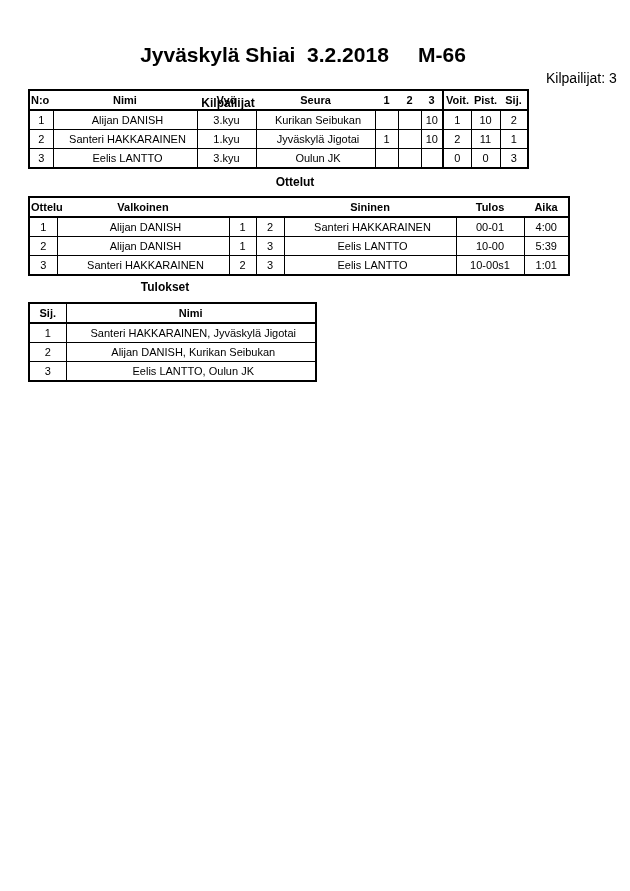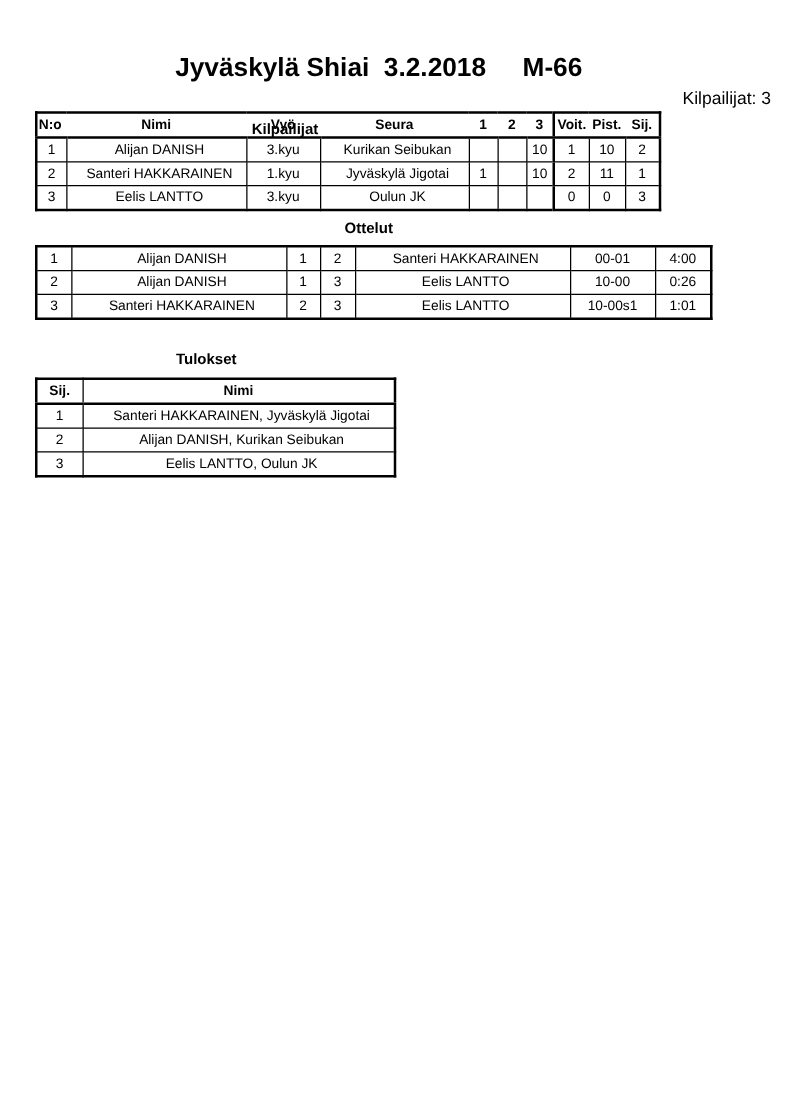--- a/index.html
+++ b/index.html
@@ -112,37 +112,46 @@
   <colgroup>
     <col style="width:28px">
       <col style="width:172px">
       <col style="width:27px">
       <col style="width:28px">
     <col style="width:172px">
       <col style="width:68px">
       <col style="width:45px">
   </colgroup>
   <tbody>
+      <tr>
+    <th class="hl">Ottelu</th>
+    <th>Valkoinen</th>
+    <th></th>
+    <th></th>
+    <th>Sininen</th>
+    <th>Tulos</th>
+    <th>Aika</th>
+  </tr>
   <tr>
     <td class="c">1</td>
     <td class="l">Alijan DANISH</td>
     <td class="c">1</td>
     <td class="c">2</td>
     <td class="l">Santeri HAKKARAINEN</td>
     <td class="c">00-01</td>
     <td class="c">4:00</td>
   </tr>
   <tr>
     <td class="c">2</td>
     <td class="l">Alijan DANISH</td>
     <td class="c">1</td>
     <td class="c">3</td>
     <td class="l">Eelis LANTTO</td>
     <td class="c">10-00</td>
-    <td class="c">0:26</td>
+    <td class="c">5:39</td>
   </tr>
   <tr>
     <td class="c">3</td>
     <td class="l">Santeri HAKKARAINEN</td>
     <td class="c">2</td>
     <td class="c">3</td>
     <td class="l">Eelis LANTTO</td>
     <td class="c">10-00s1</td>
     <td class="c">1:01</td>
   </tr>

